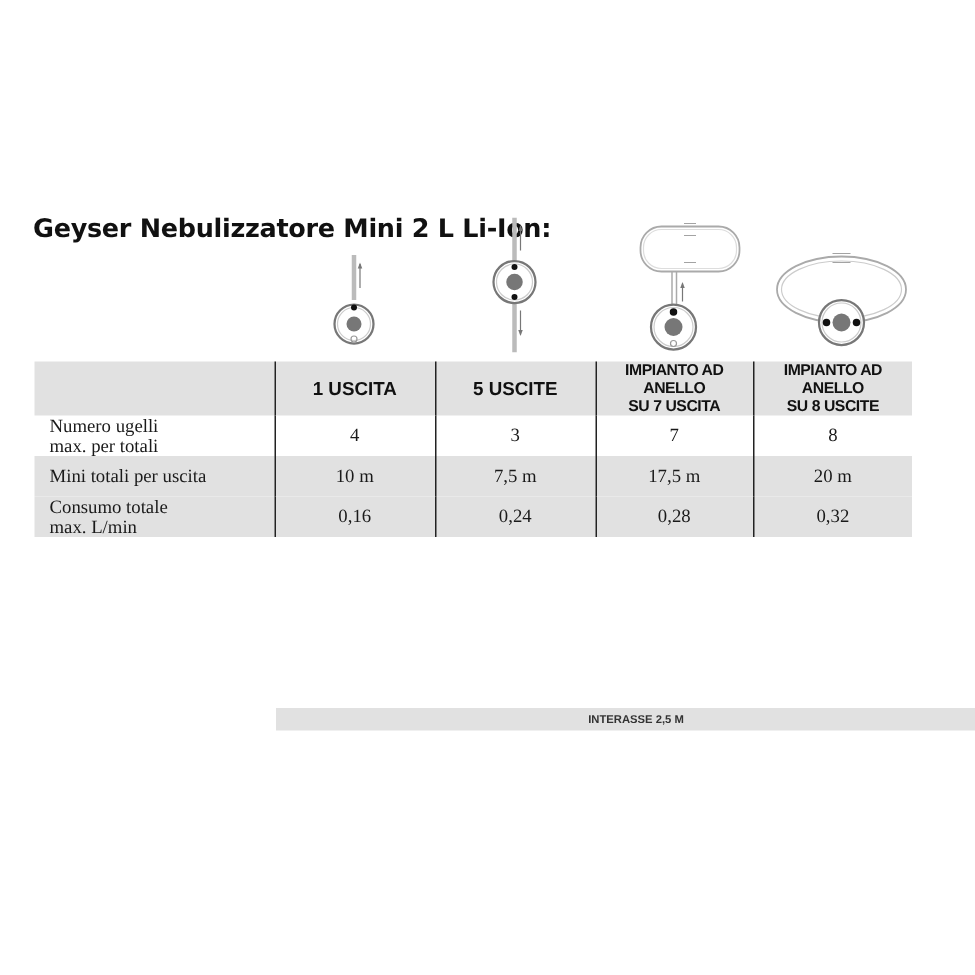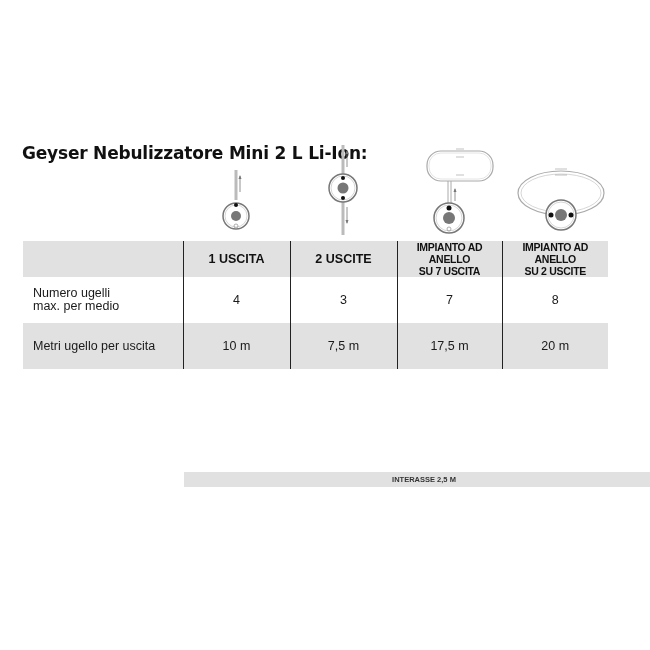--- a/index.html
+++ b/index.html
@@ -9,21 +9,21 @@
            font-family:"DejaVu Sans", sans-serif; letter-spacing:-0.2px; color:#111; }
   .icon { position:absolute; }
   table { position:absolute; left:23px; top:241px; width:585px; border-collapse:collapse;
           table-layout:fixed; }
   td, th { padding:0; font-size:12.5px; }
   th { background:#e1e1e1; height:32px; font-weight:bold; text-align:center; color:#111; }
   th.small { font-size:10.5px; line-height:12px; letter-spacing:-0.3px; }
   td.label { padding-left:10px; text-align:left; line-height:13px; font-size:12.5px; }
   td.val { text-align:center; }
   tr.shade td { background:#e1e1e1; }
-  tr.row td { height:46px; }
+  tr.row td { height:27px;font-family:Liberation Serif, serif; }
   .vl { border-left:1.5px solid #222; }
   .footer { position:absolute; left:184px; top:472px; width:480px; height:15px;
             background:#e1e1e1; text-align:center; font-size:7.5px; font-weight:bold;
             line-height:15px; color:#333; }
 </style>
 </head>
 <body>
 
 <div class="title">Geyser Nebulizzatore Mini 2 L Li-Ion:</div>
 
@@ -85,34 +85,41 @@
     <col style="width:160px">
       <col style="width:107px">
       <col style="width:107px">
       <col style="width:105px">
       <col style="width:106px">
   </colgroup>
   <tbody>
       <tr>
     <th></th>
     <th class="vl">1 USCITA</th>
-    <th class="vl">2 USCITE</th>
+    <th class="vl">5 USCITE</th>
     <th class="vl small"><span>IMPIANTO AD ANELLO</span><br><span>SU 7 USCITA</span></th>
-    <th class="vl small"><span>IMPIANTO AD ANELLO</span><br><span>SU 2 USCITE</span></th>
+    <th class="vl small"><span>IMPIANTO AD ANELLO</span><br><span>SU 8 USCITE</span></th>
   </tr>
   <tr class="row">
-    <td class="label"><span>Numero ugelli</span><br><span>max. per medio</span></td>
+    <td class="label"><span>Numero ugelli</span><br><span>max. per totali</span></td>
     <td class="val vl">4</td>
     <td class="val vl">3</td>
     <td class="val vl">7</td>
     <td class="val vl">8</td>
   </tr>
   <tr class="row shade">
-    <td class="label">Metri ugello per uscita</td>
+    <td class="label">Mini totali per uscita</td>
     <td class="val vl">10 m</td>
     <td class="val vl">7,5 m</td>
     <td class="val vl">17,5 m</td>
     <td class="val vl">20 m</td>
+  </tr>
+  <tr class="row shade">
+    <td class="label"><span>Consumo totale</span><br><span>max. L/min</span></td>
+    <td class="val vl">0,16</td>
+    <td class="val vl">0,24</td>
+    <td class="val vl">0,28</td>
+    <td class="val vl">0,32</td>
   </tr>
 </tbody>
   </table>
 
 <div class="footer">INTERASSE 2,5 M</div>
 
 </body></html>

